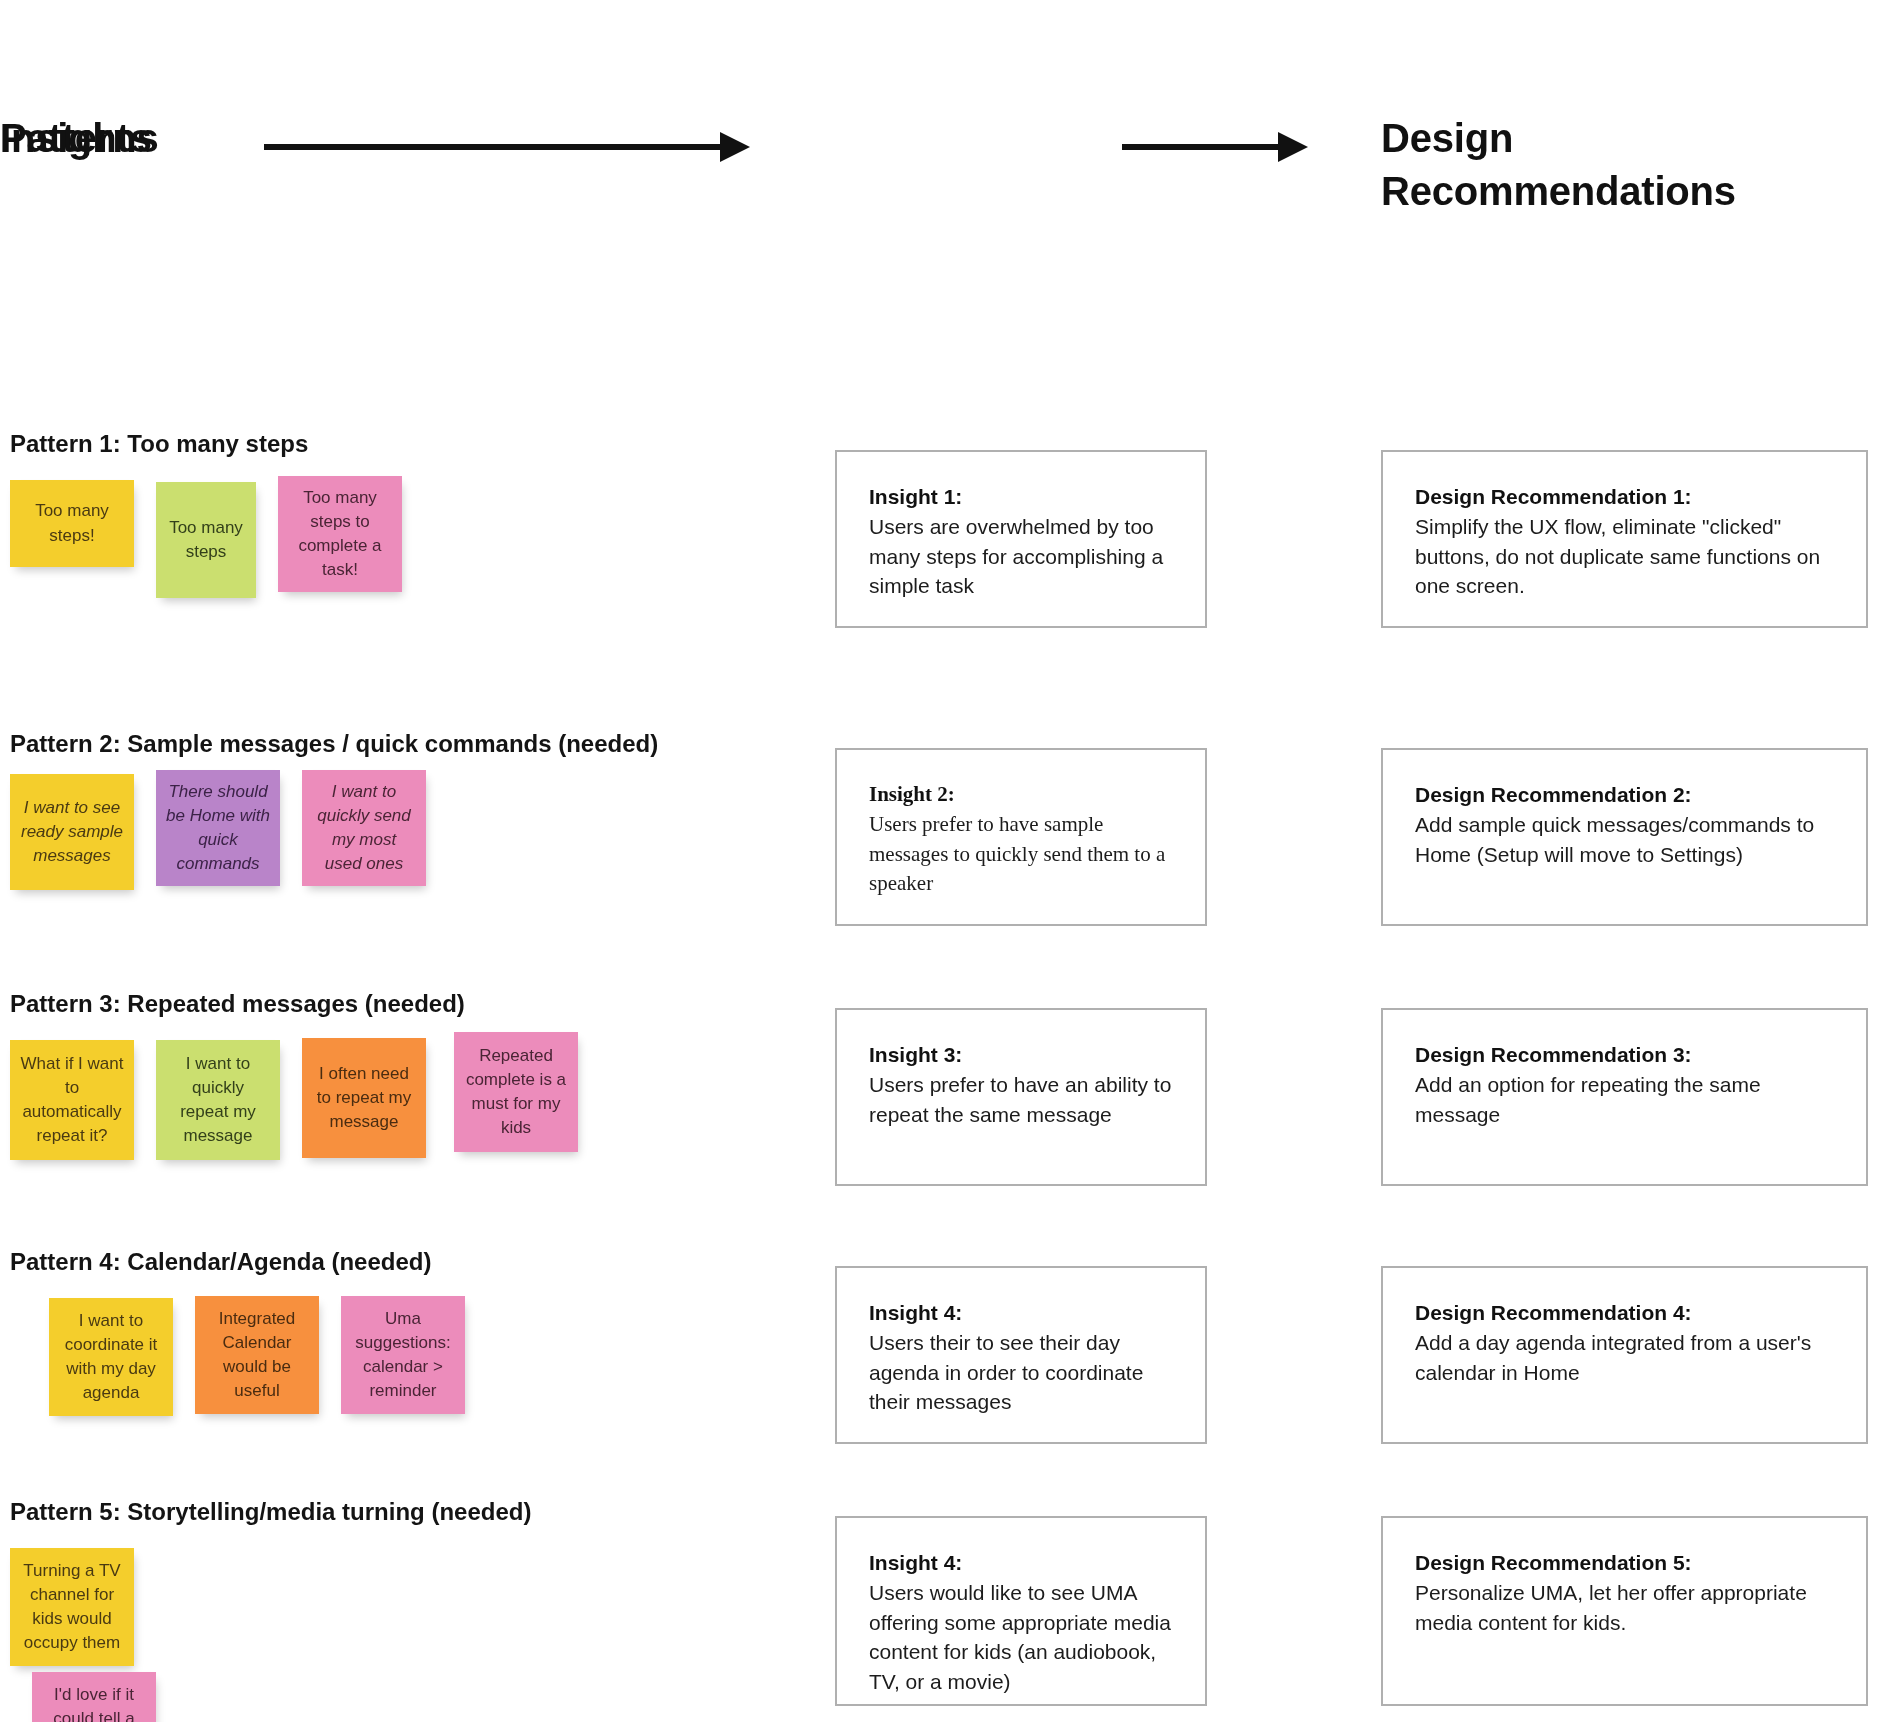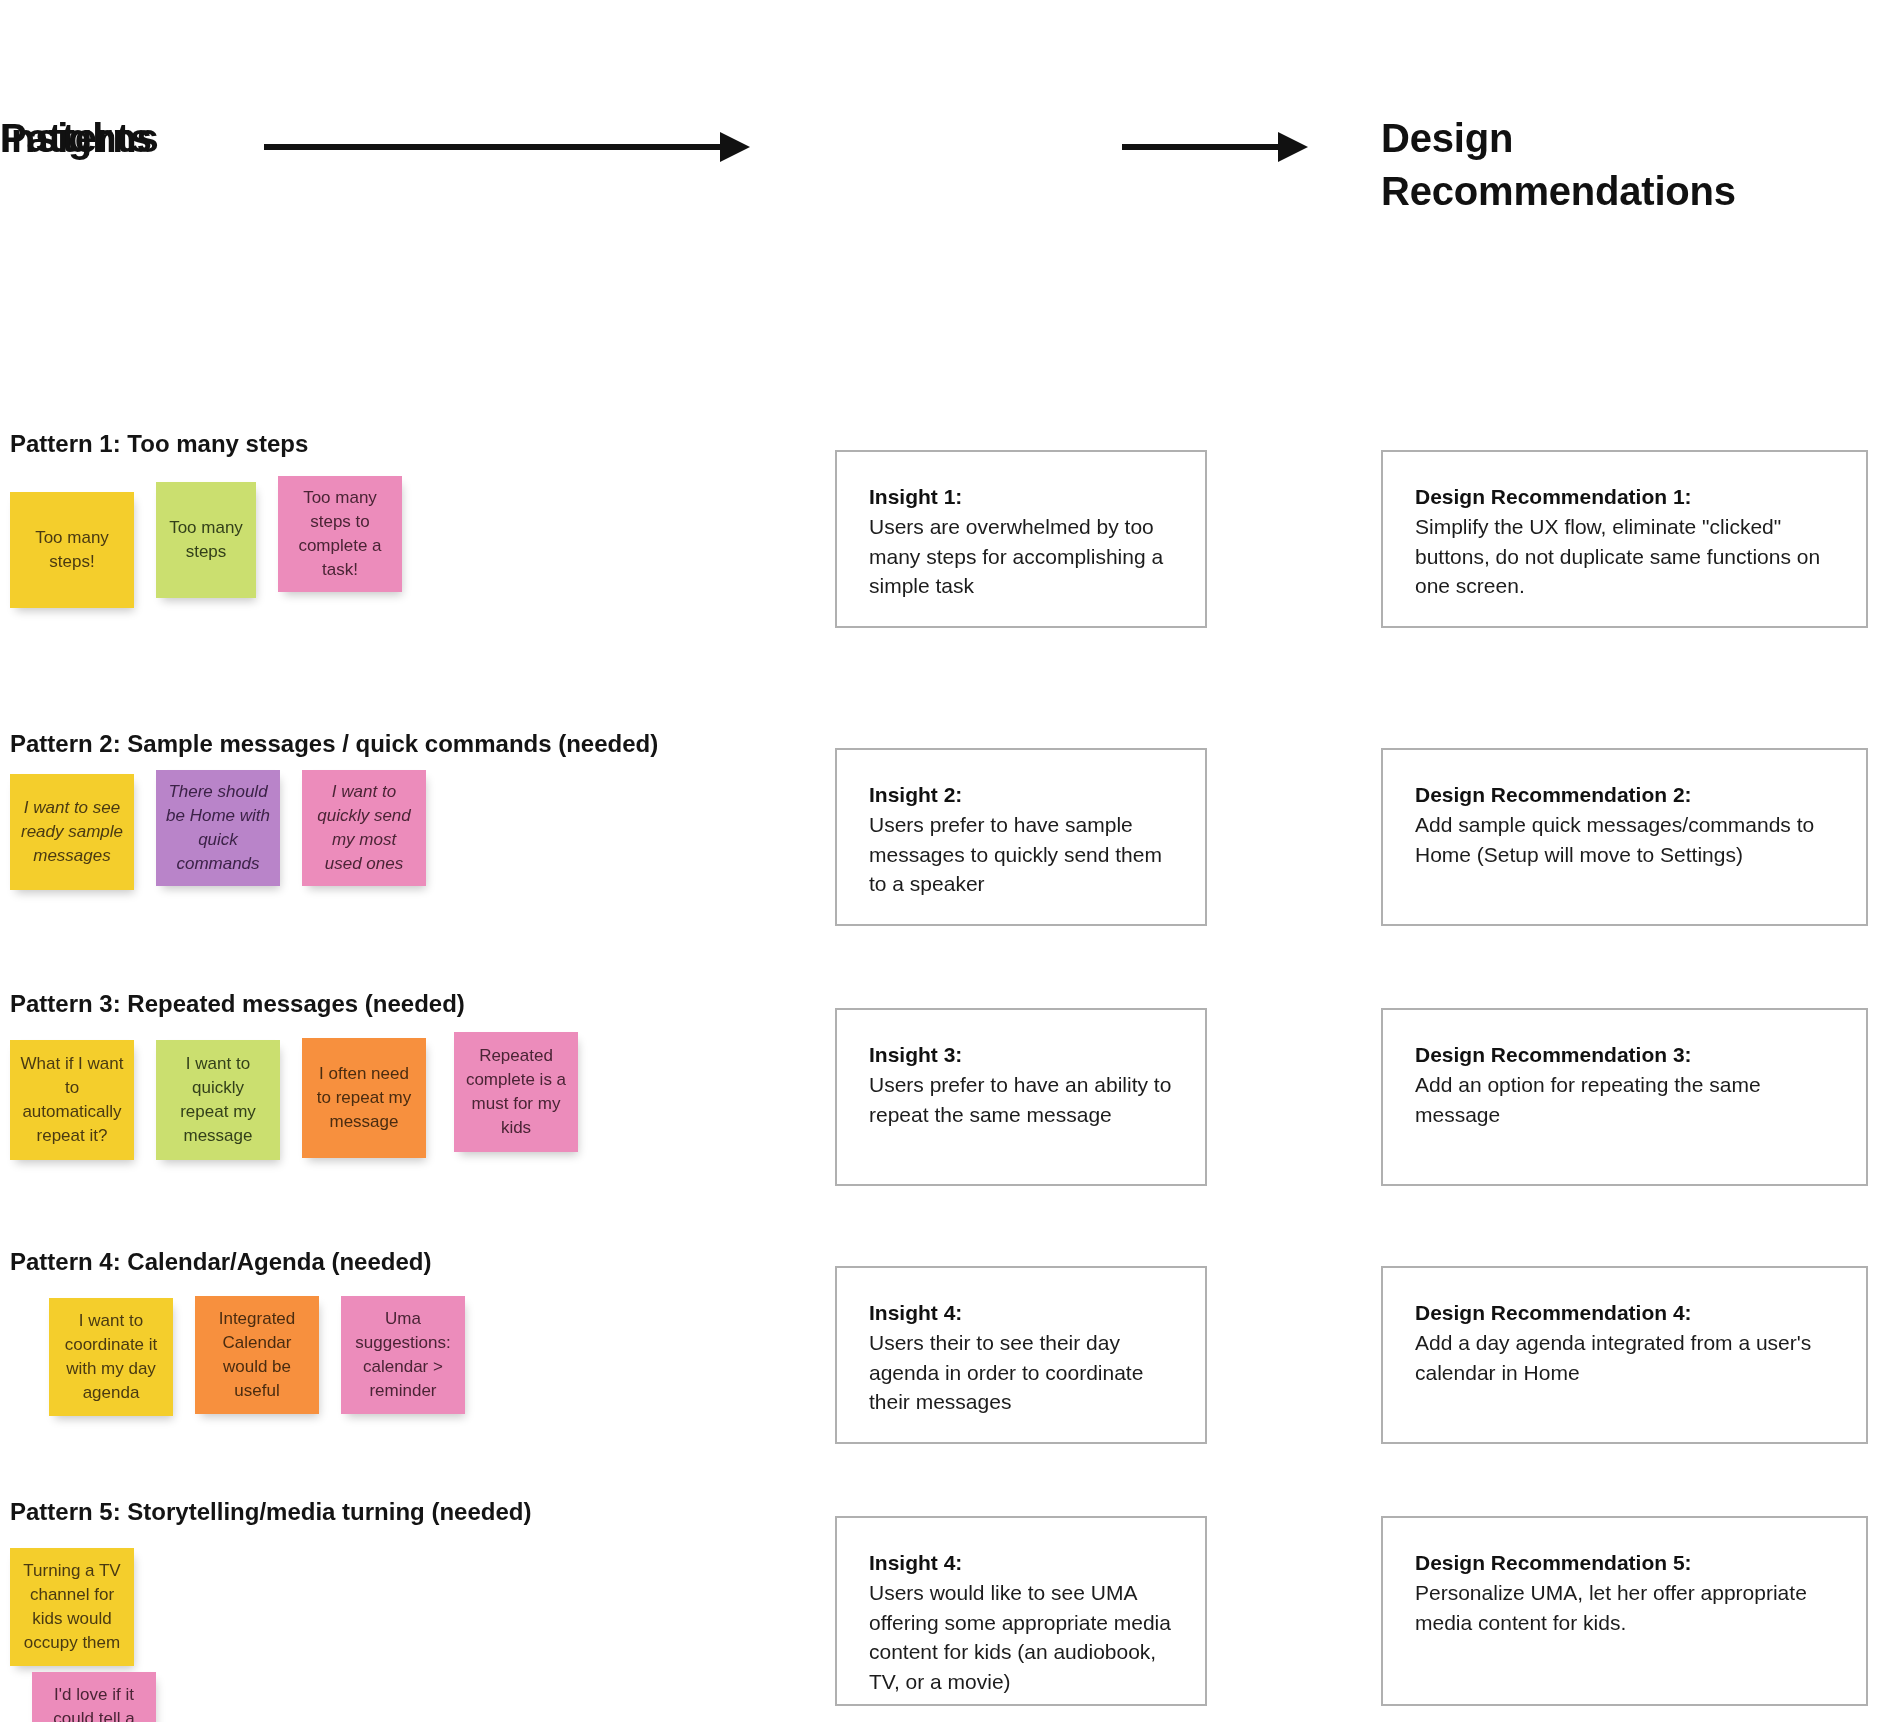--- a/index.html
+++ b/index.html
@@ -145,21 +145,21 @@
       <div class="head"></div>
     </div>
 
     <div class="hdr-title hdr-design">Design Recommendations</div>
   </div>
 
   <div id="rows-container">
       <div class="row" style="top: 430px;">
         <div class="pattern-title" style="top: 0px;">Pattern 1: Too many steps</div>
         <div class="notes" style="top: 42px;">
-          <div class="note c-yellow" style="width: 124px; height: 116px; margin-top: 20px;">
+          <div class="note c-yellow" style="width: 124px; height: 87px; margin-top: 8px;">
             <span>Too many steps!</span>
           </div>
           <div class="note c-green" style="width: 100px; height: 116px; margin-top: 10px; margin-left: 22px;">
             <span>Too many steps</span>
           </div>
           <div class="note c-pink" style="width: 124px; height: 116px; margin-top: 4px; margin-left: 22px;">
             <span>Too many steps to complete a task!</span>
           </div>
         </div>
         <div class="tbox col-insight" style="top: 20px; height: 178px;">
@@ -177,21 +177,21 @@
           <div class="note c-yellow" style="width: 124px; height: 116px; margin-top: 8px;">
             <span>I want to see ready sample messages</span>
           </div>
           <div class="note c-purple" style="width: 124px; height: 116px; margin-top: 4px; margin-left: 22px;">
             <span>There should be Home with quick commands</span>
           </div>
           <div class="note c-pink" style="width: 124px; height: 116px; margin-top: 4px; margin-left: 22px;">
             <span>I want to quickly send my most used ones</span>
           </div>
         </div>
-        <div class="tbox col-insight" style="top: 18px; height: 178px;">
+        <div class="tbox col-insight" style="top: 18px; height: 178px; font-family: Liberation Serif, serif;">
           <span class="t-head">Insight 2:</span>
           <span class="t-body">Users prefer to have sample messages to quickly send them to a speaker</span>
         </div>
         <div class="tbox col-design" style="top: 18px; height: 178px;">
           <span class="t-head">Design Recommendation 2:</span>
           <span class="t-body">Add sample quick messages/commands to Home (Setup will move to Settings)</span>
         </div>
       </div>
       <div class="row" style="top: 990px;">
         <div class="pattern-title" style="top: 0px;">Pattern 3: Repeated messages (needed)</div>

